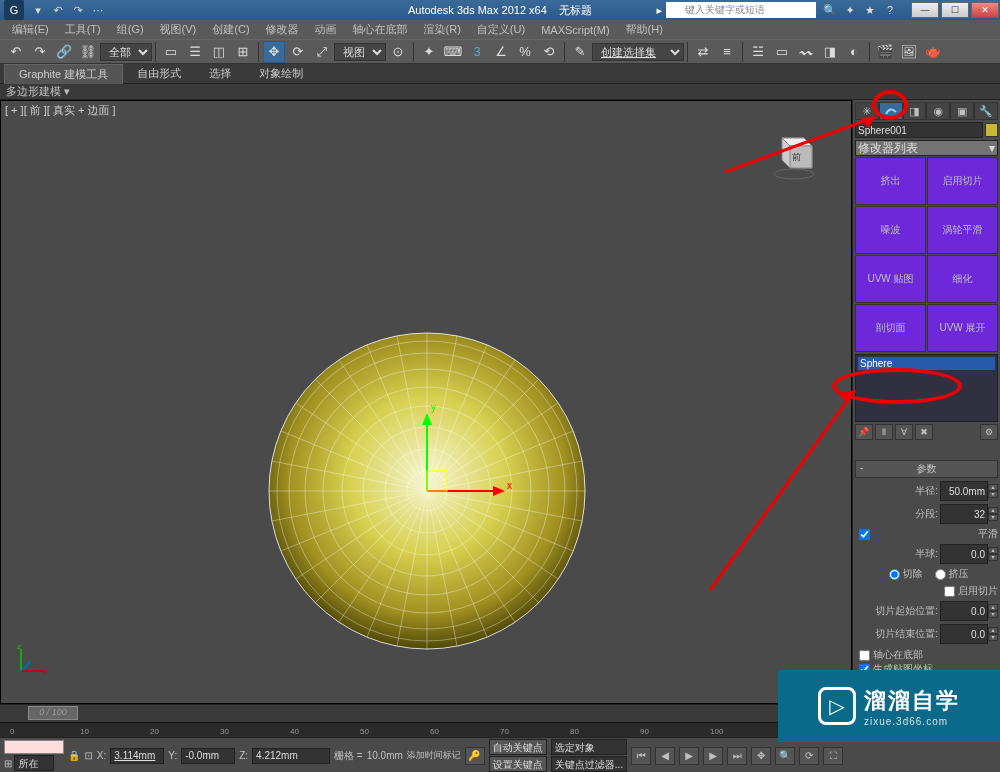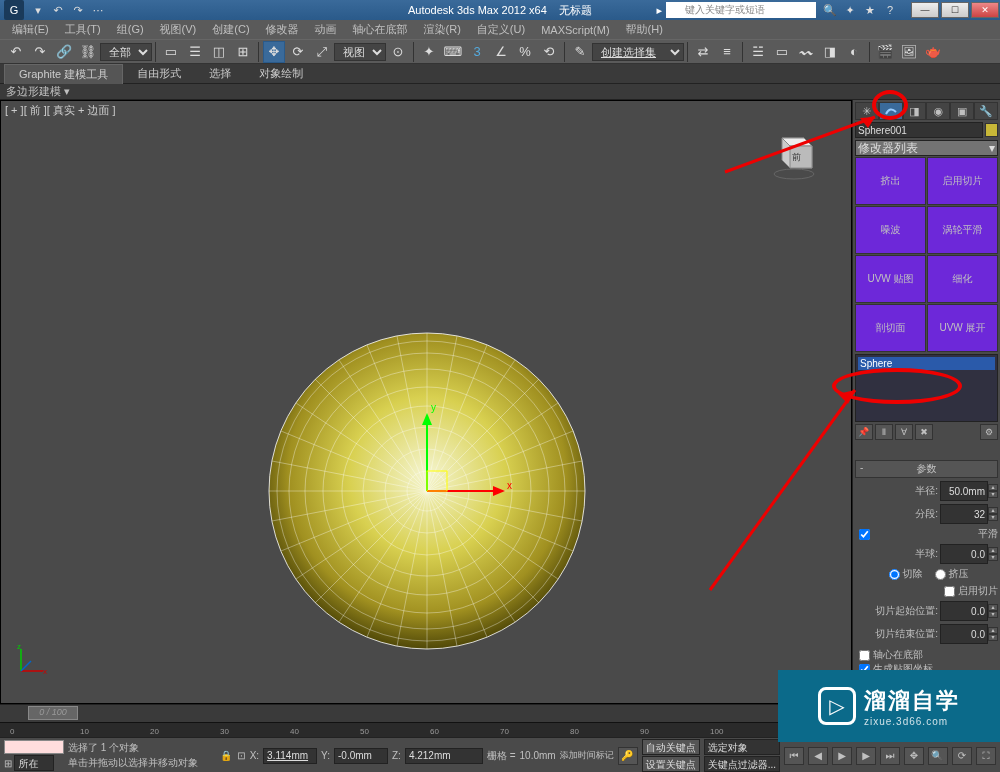--- a/index.html
+++ b/index.html
@@ -389,24 +389,20 @@
 </div>
 
 <div class="statusbar">
   <div class="col" style="width:60px;">
     <div style="height:14px; background:#ffdddd; border:1px solid #888;"></div>
     <div style="display:flex; align-items:center; gap:2px;">
       <span style="font-size:10px;">⊞</span>
       <span class="field" style="width:40px;">所在行:</span>
     </div>
   </div>
-  <div class="col" style="flex:1;">
-    <span>选择了 1 个对象</span>
-    <span>单击并拖动以选择并移动对象</span>
-  </div>
   <span>🔒</span>
   <span>⊡</span>
   <span>X:</span>
     <input class="field" style="width: 54px; text-decoration: underline;" value="3.114mm">
   <span>Y:</span>
     <input class="field" style="width: 54px;" value="-0.0mm">
   <span>Z:</span>
     <input class="field" style="width: 78px;" value="4.212mm">
   <span>栅格 =</span>
   <span>10.0mm</span>

